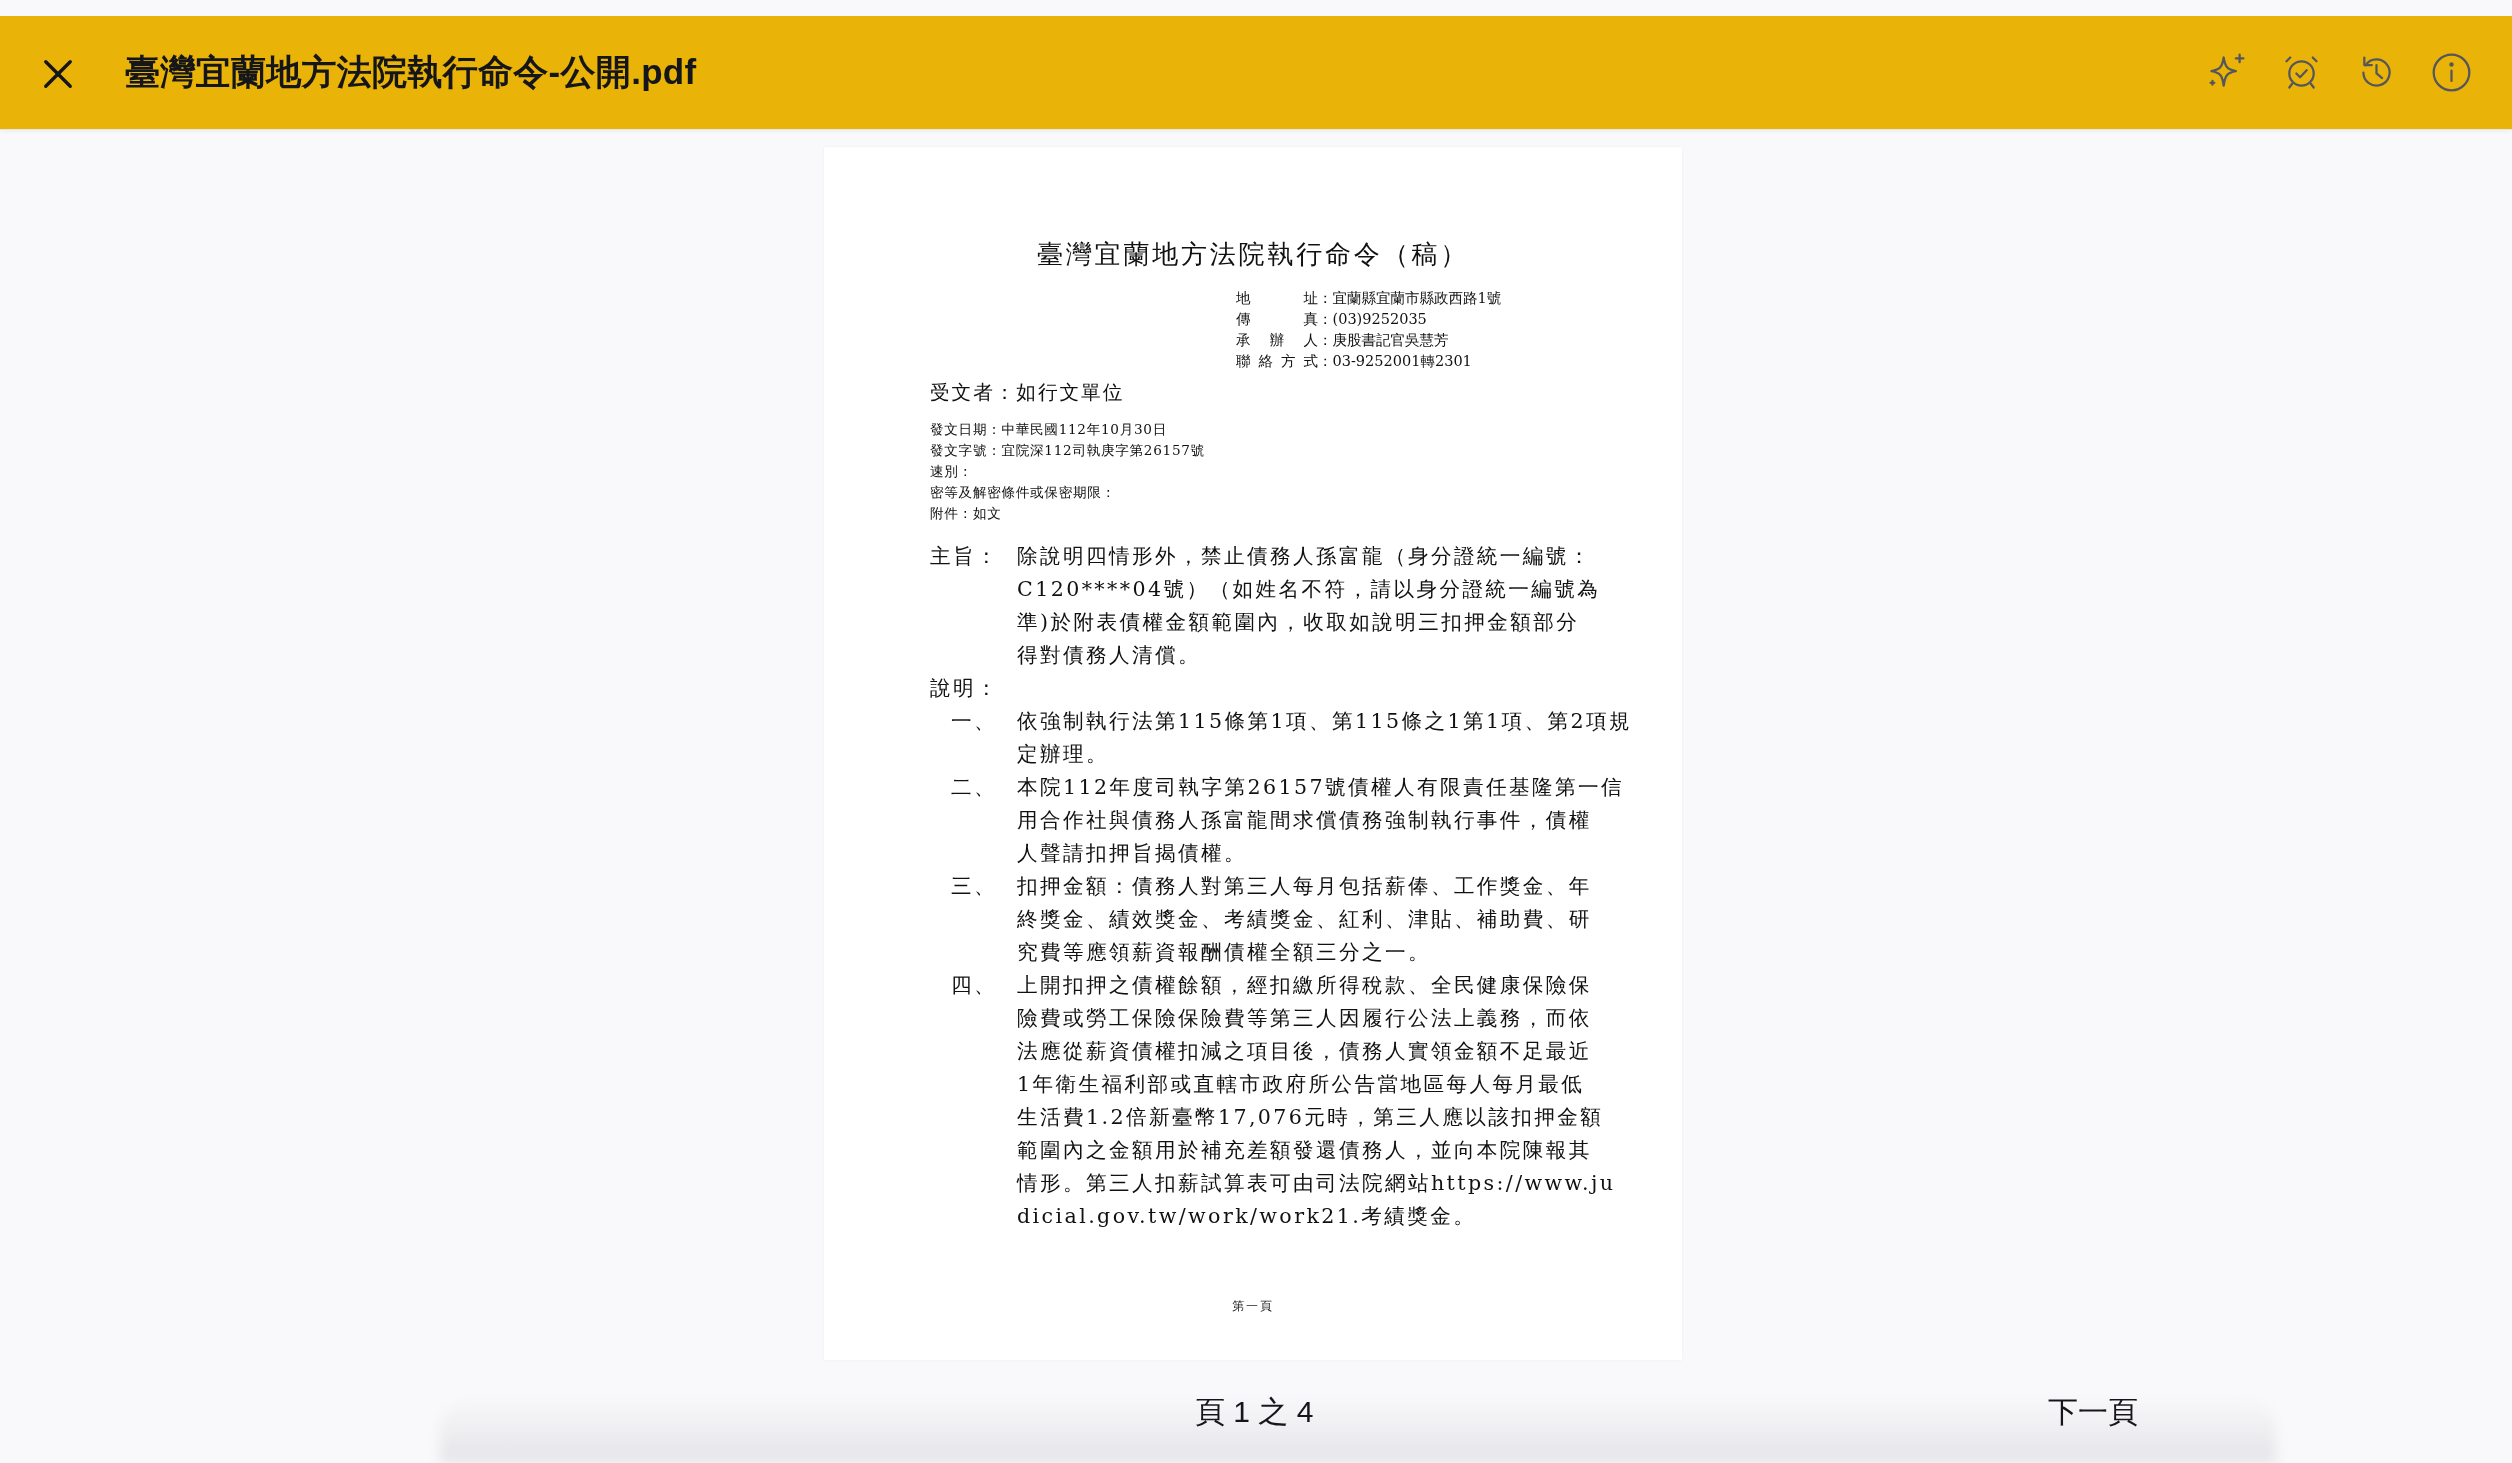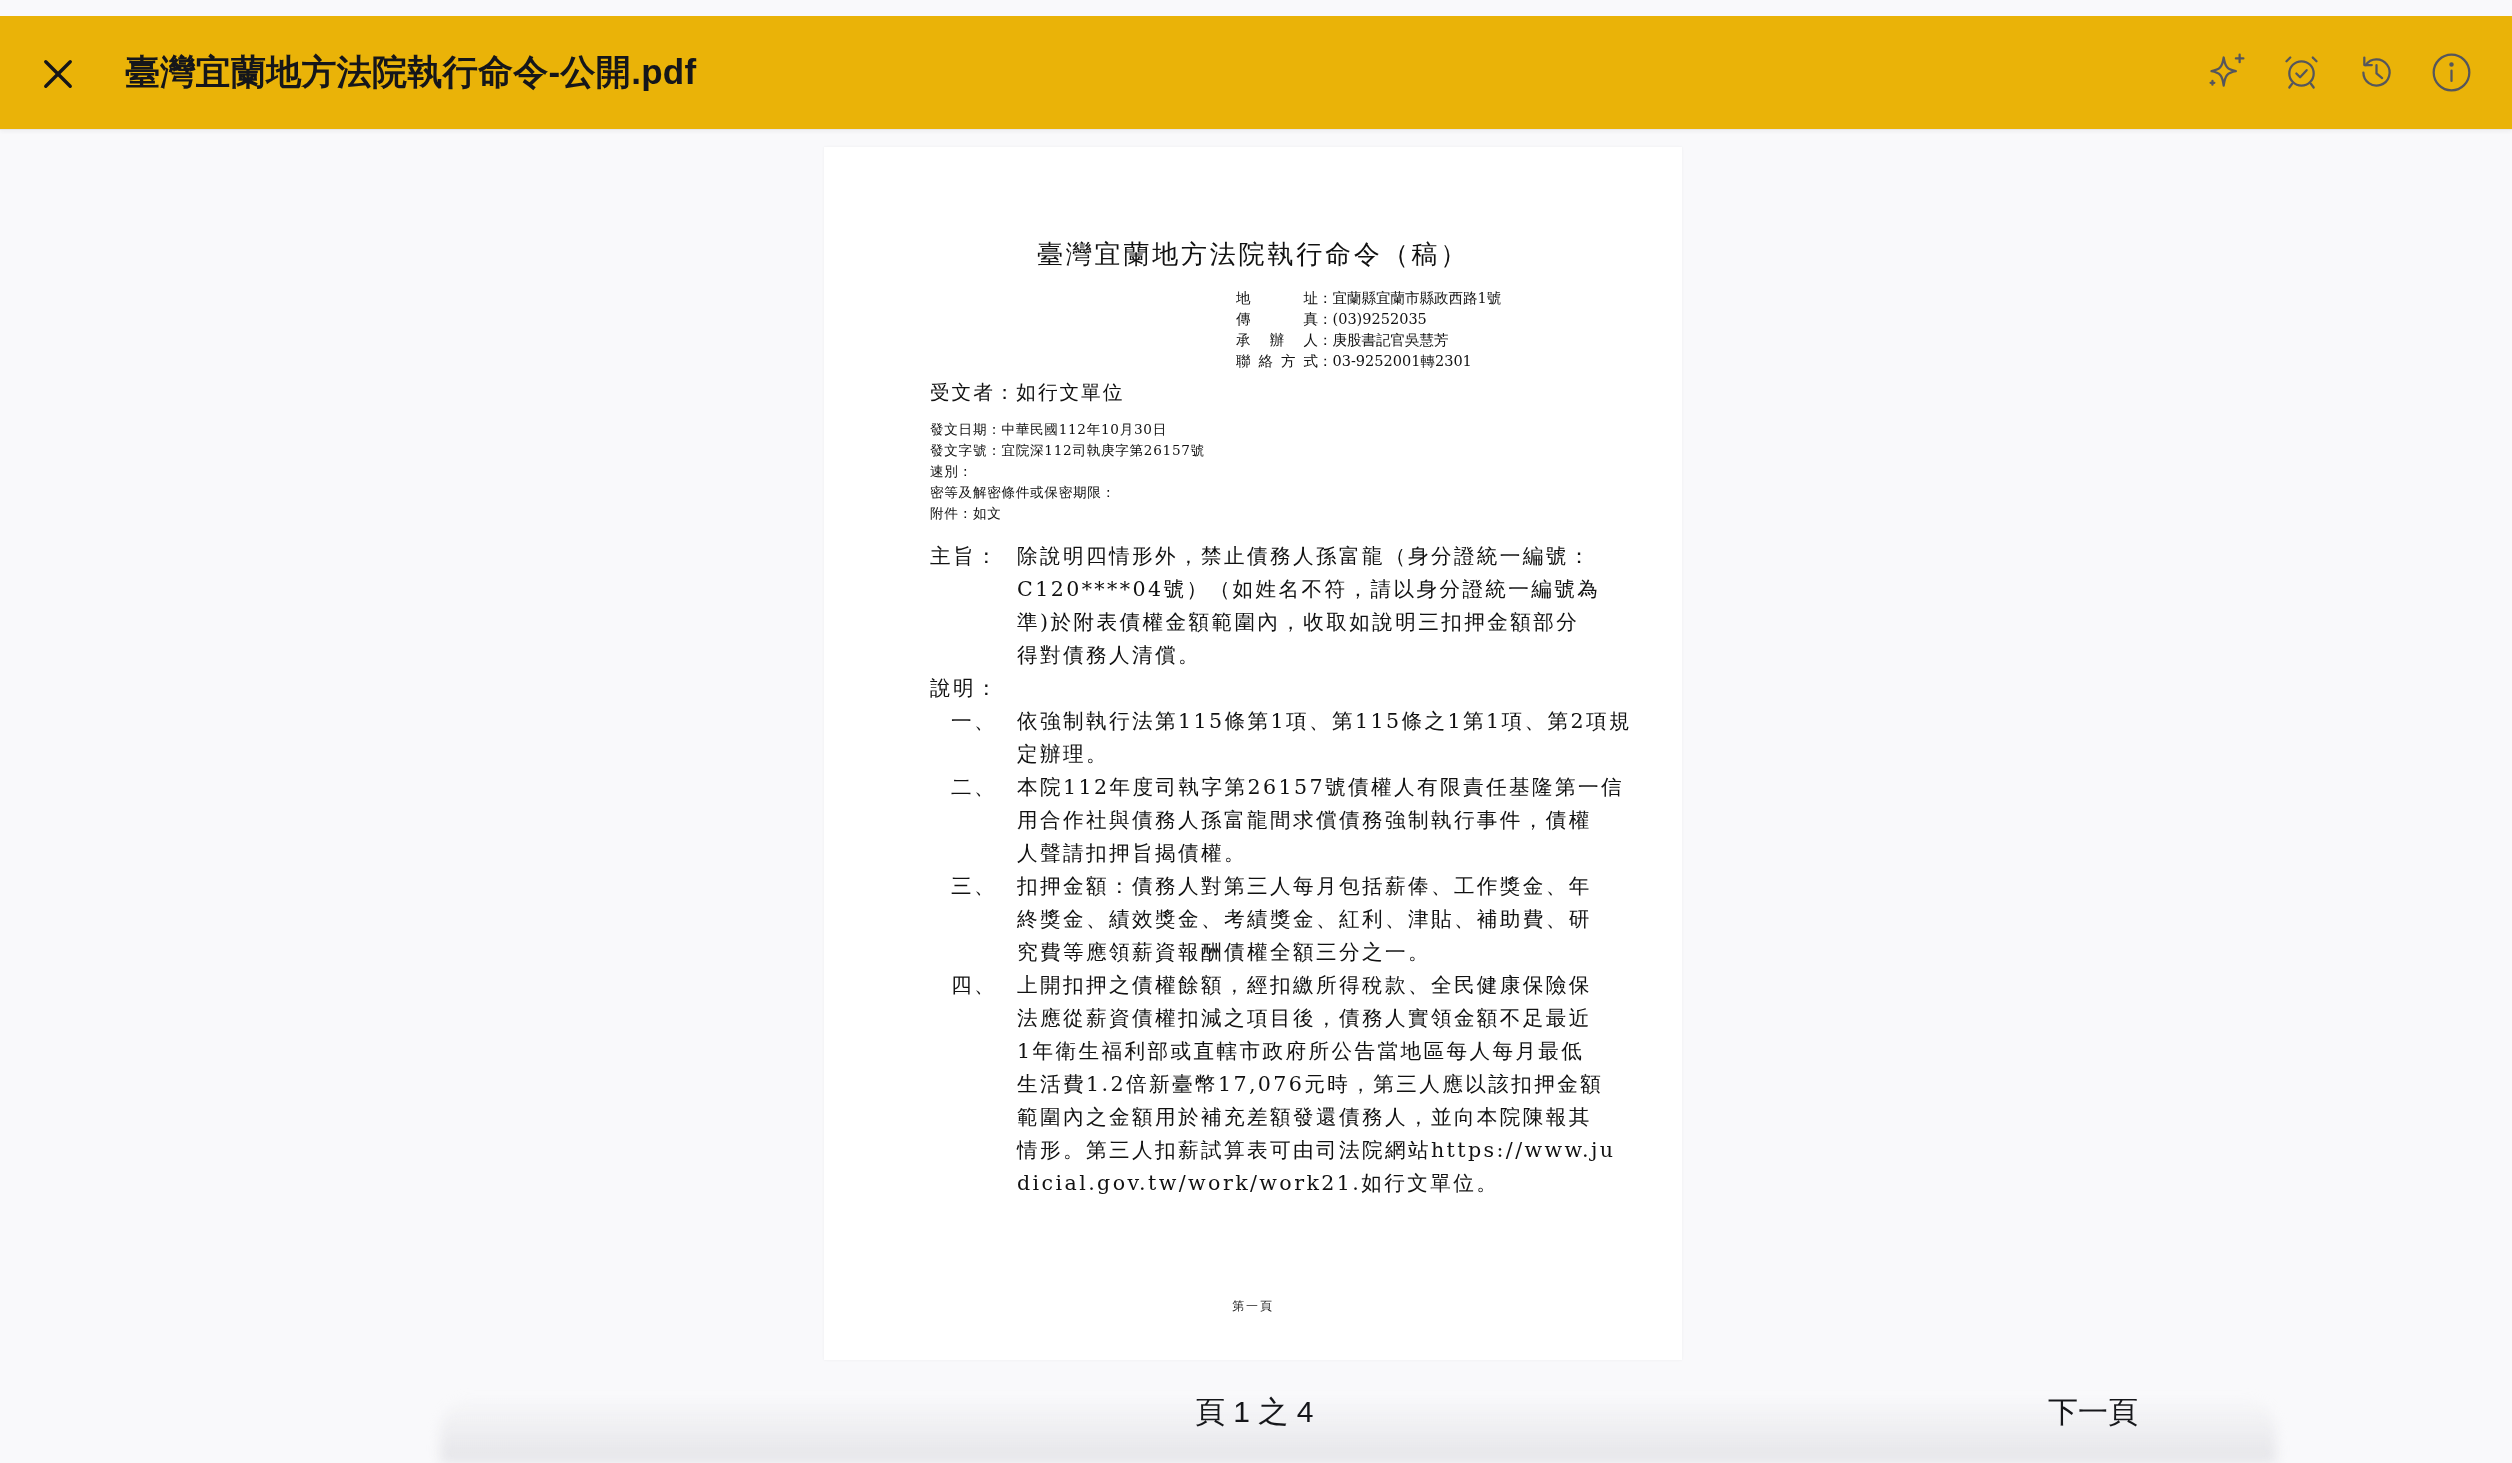--- a/index.html
+++ b/index.html
@@ -217,26 +217,27 @@
         <div>扣押金額：債務人對第三人每月包括薪俸、工作獎金、年</div>
         <div>終獎金、績效獎金、考績獎金、紅利、津貼、補助費、研</div>
         <div>究費等應領薪資報酬債權全額三分之一。</div>
       </div>
     </div>
 
     <div class="para item">
       <span class="lead">四、</span>
       <div class="lines">
         <div>上開扣押之債權餘額，經扣繳所得稅款、全民健康保險保</div>
+        <div>險費或勞工保險保險費等第三人因履行公法上義務，而依</div>
         <div>法應從薪資債權扣減之項目後，債務人實領金額不足最近</div>
         <div>1年衛生福利部或直轄市政府所公告當地區每人每月最低</div>
         <div>生活費1.2倍新臺幣17,076元時，第三人應以該扣押金額</div>
         <div>範圍內之金額用於補充差額發還債務人，並向本院陳報其</div>
         <div>情形。第三人扣薪試算表可由司法院網站https://www.ju</div>
-        <div>dicial.gov.tw/work/work21.如行文單位。</div>
+        <div>dicial.gov.tw/work/work21.考績獎金。</div>
       </div>
     </div>
   </div>
 
   <div class="footer-page">第一頁</div>
 </div>
 
 <div class="bottom-fade"></div>
 <div class="pager-text">頁 1 之 4</div>
 <div class="next-btn">下一頁</div>

